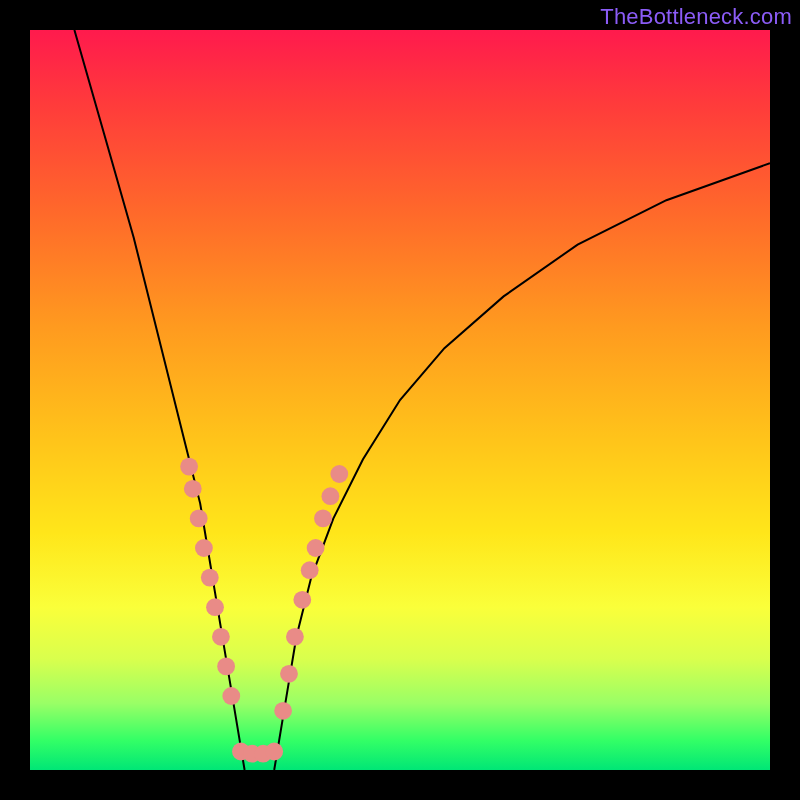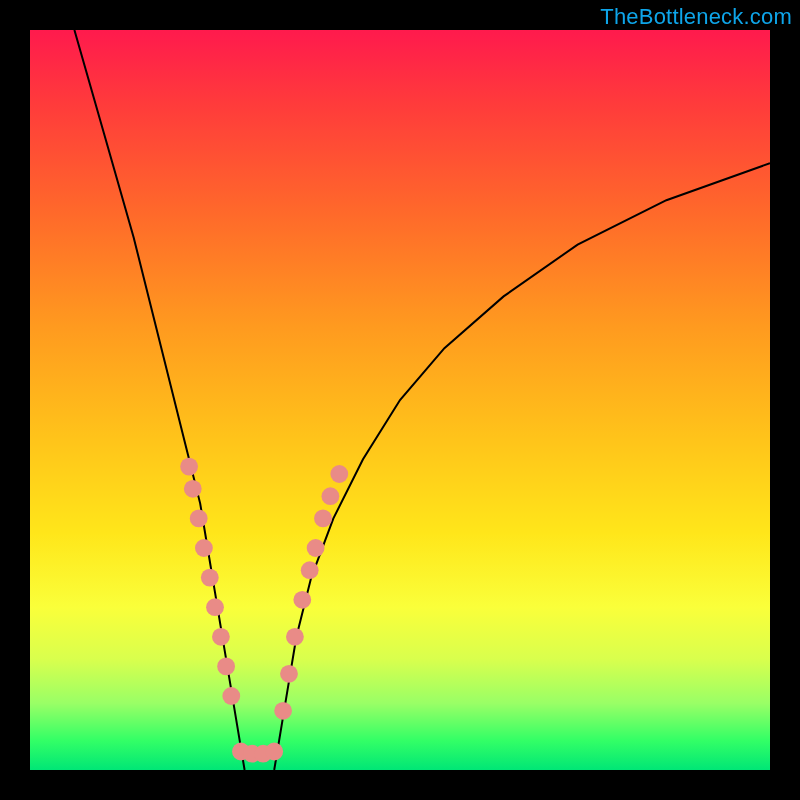--- a/index.html
+++ b/index.html
@@ -27,21 +27,21 @@
       #faff3a 78%,
       #d9ff4d 85%,
       #99ff66 91%,
       #33ff66 96%,
       #00e676 100%);
   }
   .watermark {
     position: absolute;
     top: 4px;
     right: 8px;
-    color: #0ea5e9;
+    color: #8b5cf6;
     font-size: 22px;
     font-weight: 500;
     letter-spacing: 0.2px;
     z-index: 10;
   }
   svg.curve {
     position: absolute;
     left: 0;
     top: 0;
     width: 740px;

